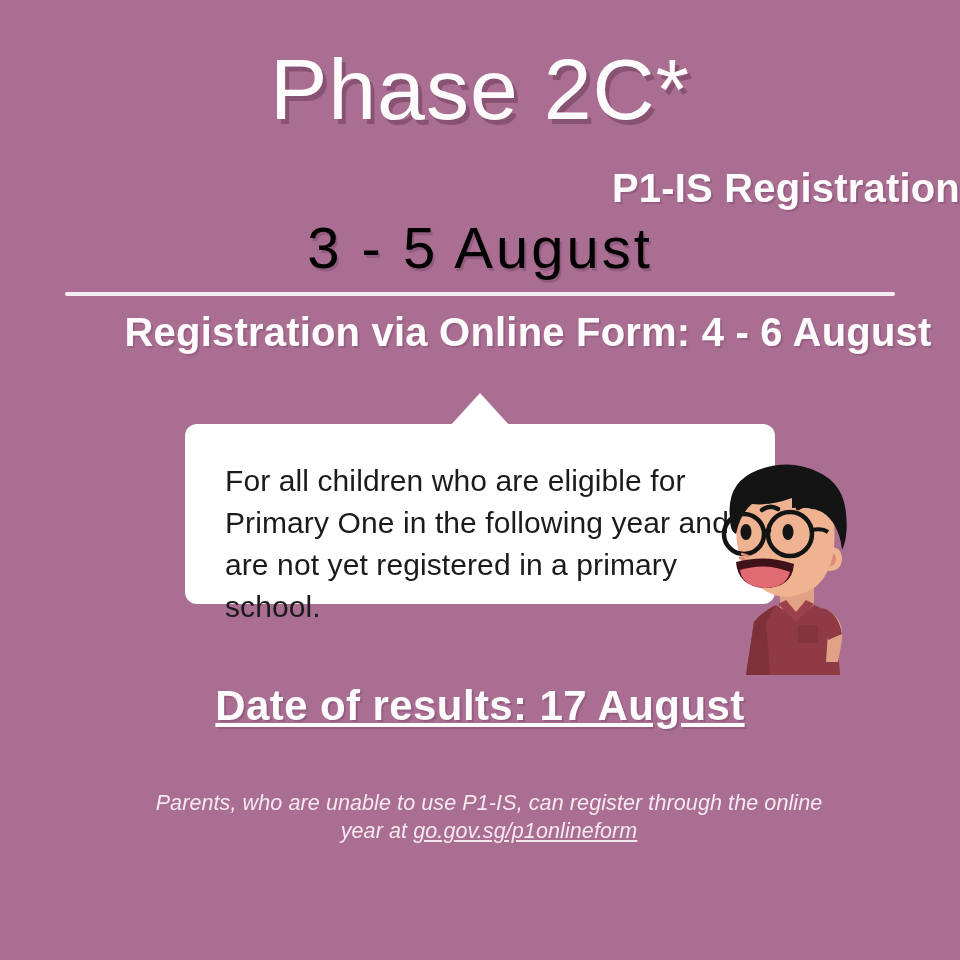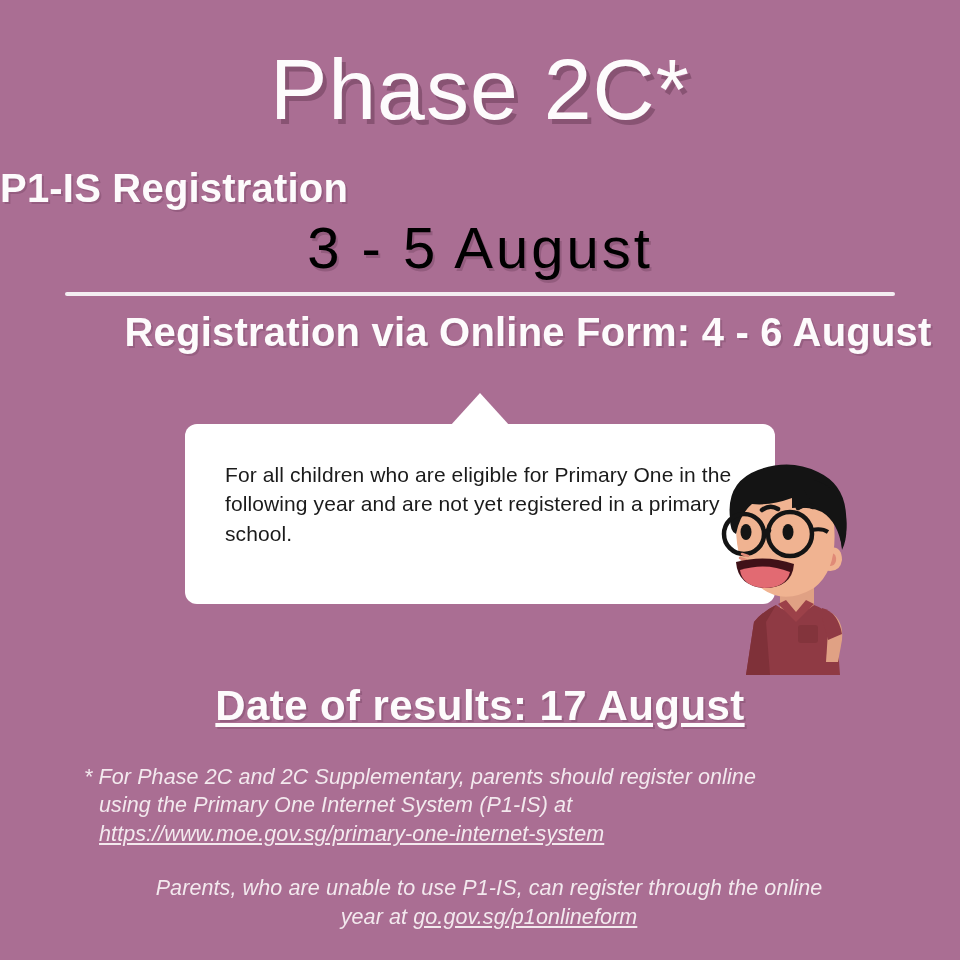--- a/index.html
+++ b/index.html
@@ -32,21 +32,21 @@
     font-weight: 400;
     letter-spacing: 1px;
     color: #fdfbfc;
     text-shadow: 4px 5px 0 rgba(96, 52, 78, 0.45);
   }
   .subtitle {
     position: absolute;
     left: 0;
     top: 166px;
     width: 960px;
-    text-align: left;
+    text-align: right;
     font-size: 40px;
     font-weight: 600;
     color: #fdfbfc;
     letter-spacing: 0.2px;
     text-shadow: 2px 2px 0 rgba(96, 52, 78, 0.28);
   }
   .dates {
     position: absolute;
     left: 0;
     top: 214px;
@@ -99,21 +99,21 @@
     position: absolute;
     left: 450px;
     top: 393px;
     width: 0;
     height: 0;
     border-left: 30px solid transparent;
     border-right: 30px solid transparent;
     border-bottom: 33px solid #ffffff;
   }
   .bubble-text {
-    font-size: 21px;
+    font-size: 30px;
     line-height: 1.40;
     color: #1b1b1b;
     font-weight: 400;
     letter-spacing: 0.1px;
     white-space: pre-line;
   }
 
   
   .boy {
     position: absolute;
@@ -221,24 +221,19 @@
     <path d="M22 96 L28 98" stroke="#e08a77" stroke-width="2.5" stroke-linecap="round"></path>
     <path d="M24 92 L30 94" stroke="#e08a77" stroke-width="2.5" stroke-linecap="round"></path>
 
     <path d="M18 100 Q48 92 76 102 Q74 126 46 126 Q20 124 18 100 Z" fill="#3f1118"></path>
     <path d="M22 108 Q48 100 72 110 Q68 126 46 126 Q24 124 22 108 Z" fill="#e26a72"></path>
   </svg>
 
   <div class="results">Date of results: 17 August</div>
 
   <div class="footnotes">
-    <div class="fn-block">
-      <span>* For Phase 2C and 2C Supplementary, parents should register online</span><br>
-      <span class="fn-indent">using the Primary One Internet System (P1-IS) at</span>
-      <span class="fn-indent fn-link">https://www.moe.gov.sg/primary-one-internet-system</span>
-    </div>
     <div class="fn-block second">
       <span>Parents, who are unable to use P1-IS, can register through the online</span><br>
       <span>year at </span><span class="fn-link">go.gov.sg/p1onlineform</span>
     </div>
   </div>
 
 </div>
 
 </body></html>

